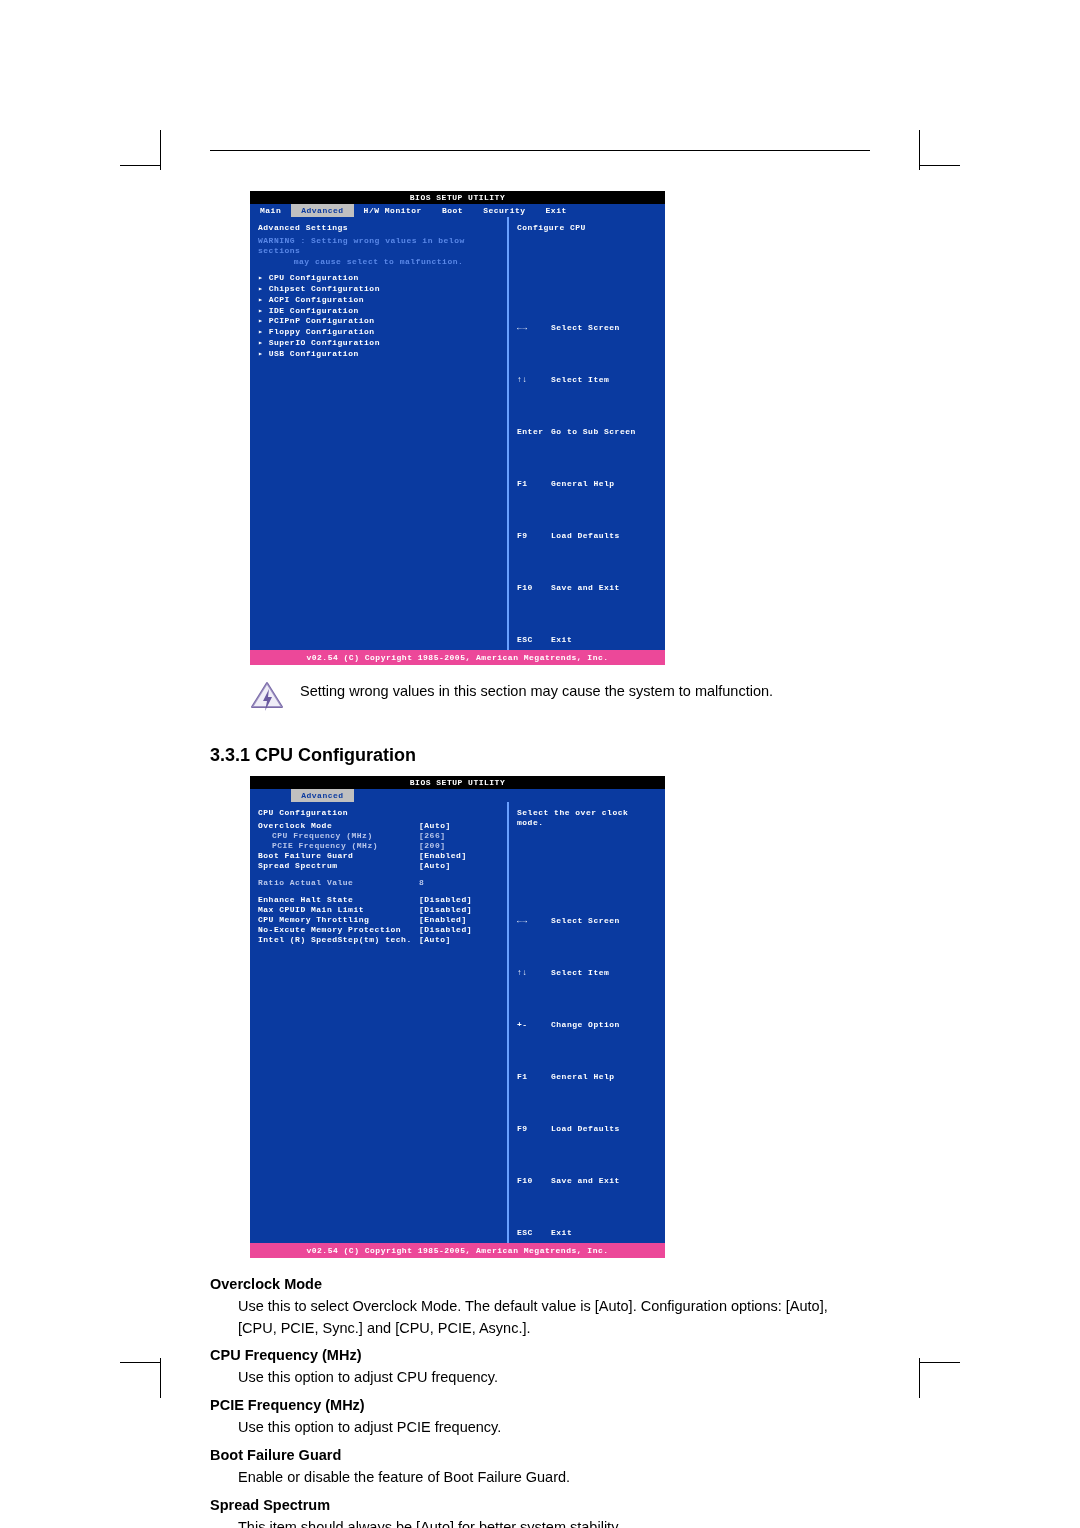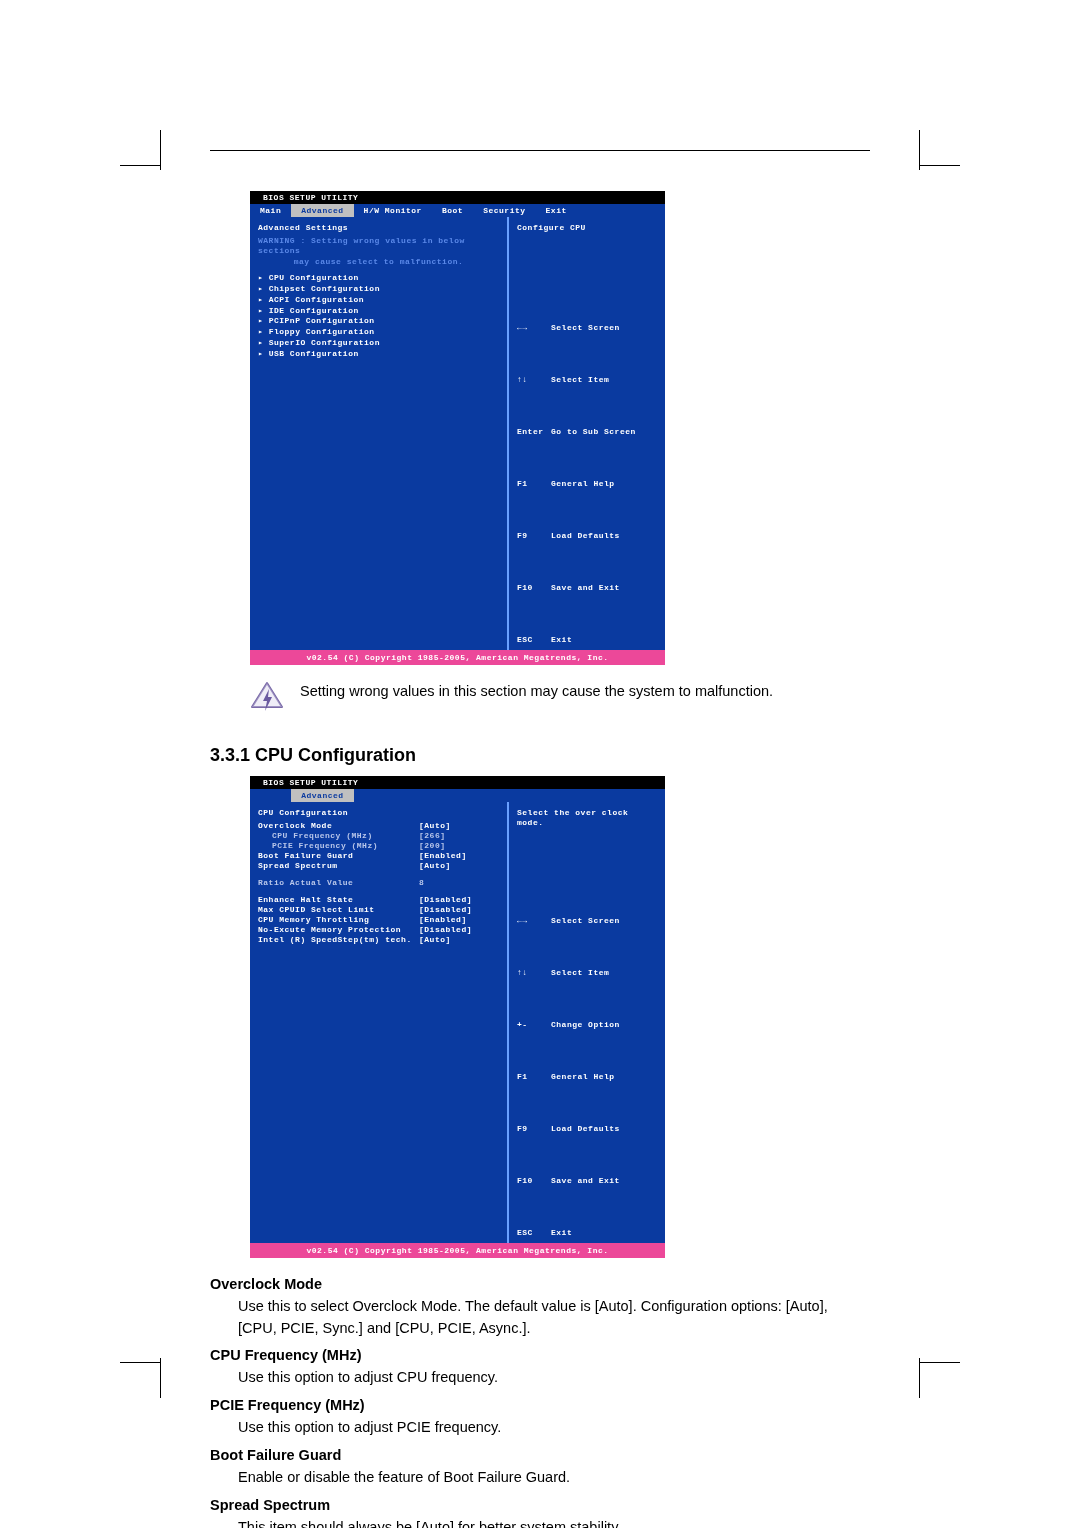--- a/index.html
+++ b/index.html
@@ -34,21 +34,21 @@
   .bios-box {
     width: 415px;
     margin-left: 40px;
     background: #000;
     color: #fff;
     font-family: "Courier New", monospace;
     font-size: 8px;
     letter-spacing: 0.5px;
     font-weight: bold;
   }
-  .bios-title { text-align: left; padding: 2px 13px; color:#fff; font-weight:bold;}
+  .bios-title { text-align: center; padding: 2px 13px; color:#fff; font-weight:bold;}
   .bios-tabs { display: flex; background: #0a3aa0; }
   .bios-tab { padding: 2px 10px; color: #fff; }
   .bios-tab.active { background: #c0c0c0; color: #0a3aa0; }
   .bios-body { display: flex; min-height: 140px; }
   .bios-left { flex: 1; background: #0a3aa0; padding: 6px 8px; }
   .bios-right { width: 140px; background: #0a3aa0; border-left: 2px solid #6aa0ff; padding: 6px 8px; }
   .bios-section-head { color: #fff; margin-bottom: 4px; }
   .bios-warn { color: #5a88e8; margin: 4px 0 6px 0; line-height: 1.3; }
   .bios-menu-item { color: #fff; line-height: 1.35; }
   .bios-menu-item::before { content: "\25B8  "; }
@@ -181,21 +181,21 @@
           <div class="spacer"></div>
 
           <div class="lbl info">Ratio Actual Value</div>
           <div class="val info">8</div>
 
           <div class="spacer"></div>
 
           <div class="lbl">Enhance Halt State</div>
           <div class="val">[Disabled]</div>
 
-          <div class="lbl">Max CPUID Select Limit</div>
+          <div class="lbl">Max CPUID Main Limit</div>
           <div class="val">[Disabled]</div>
 
           <div class="lbl">CPU Memory Throttling</div>
           <div class="val">[Enabled]</div>
 
           <div class="lbl">No-Excute Memory Protection</div>
           <div class="val">[Disabled]</div>
 
           <div class="lbl">Intel (R) SpeedStep(tm) tech.</div>
           <div class="val">[Auto]</div>

